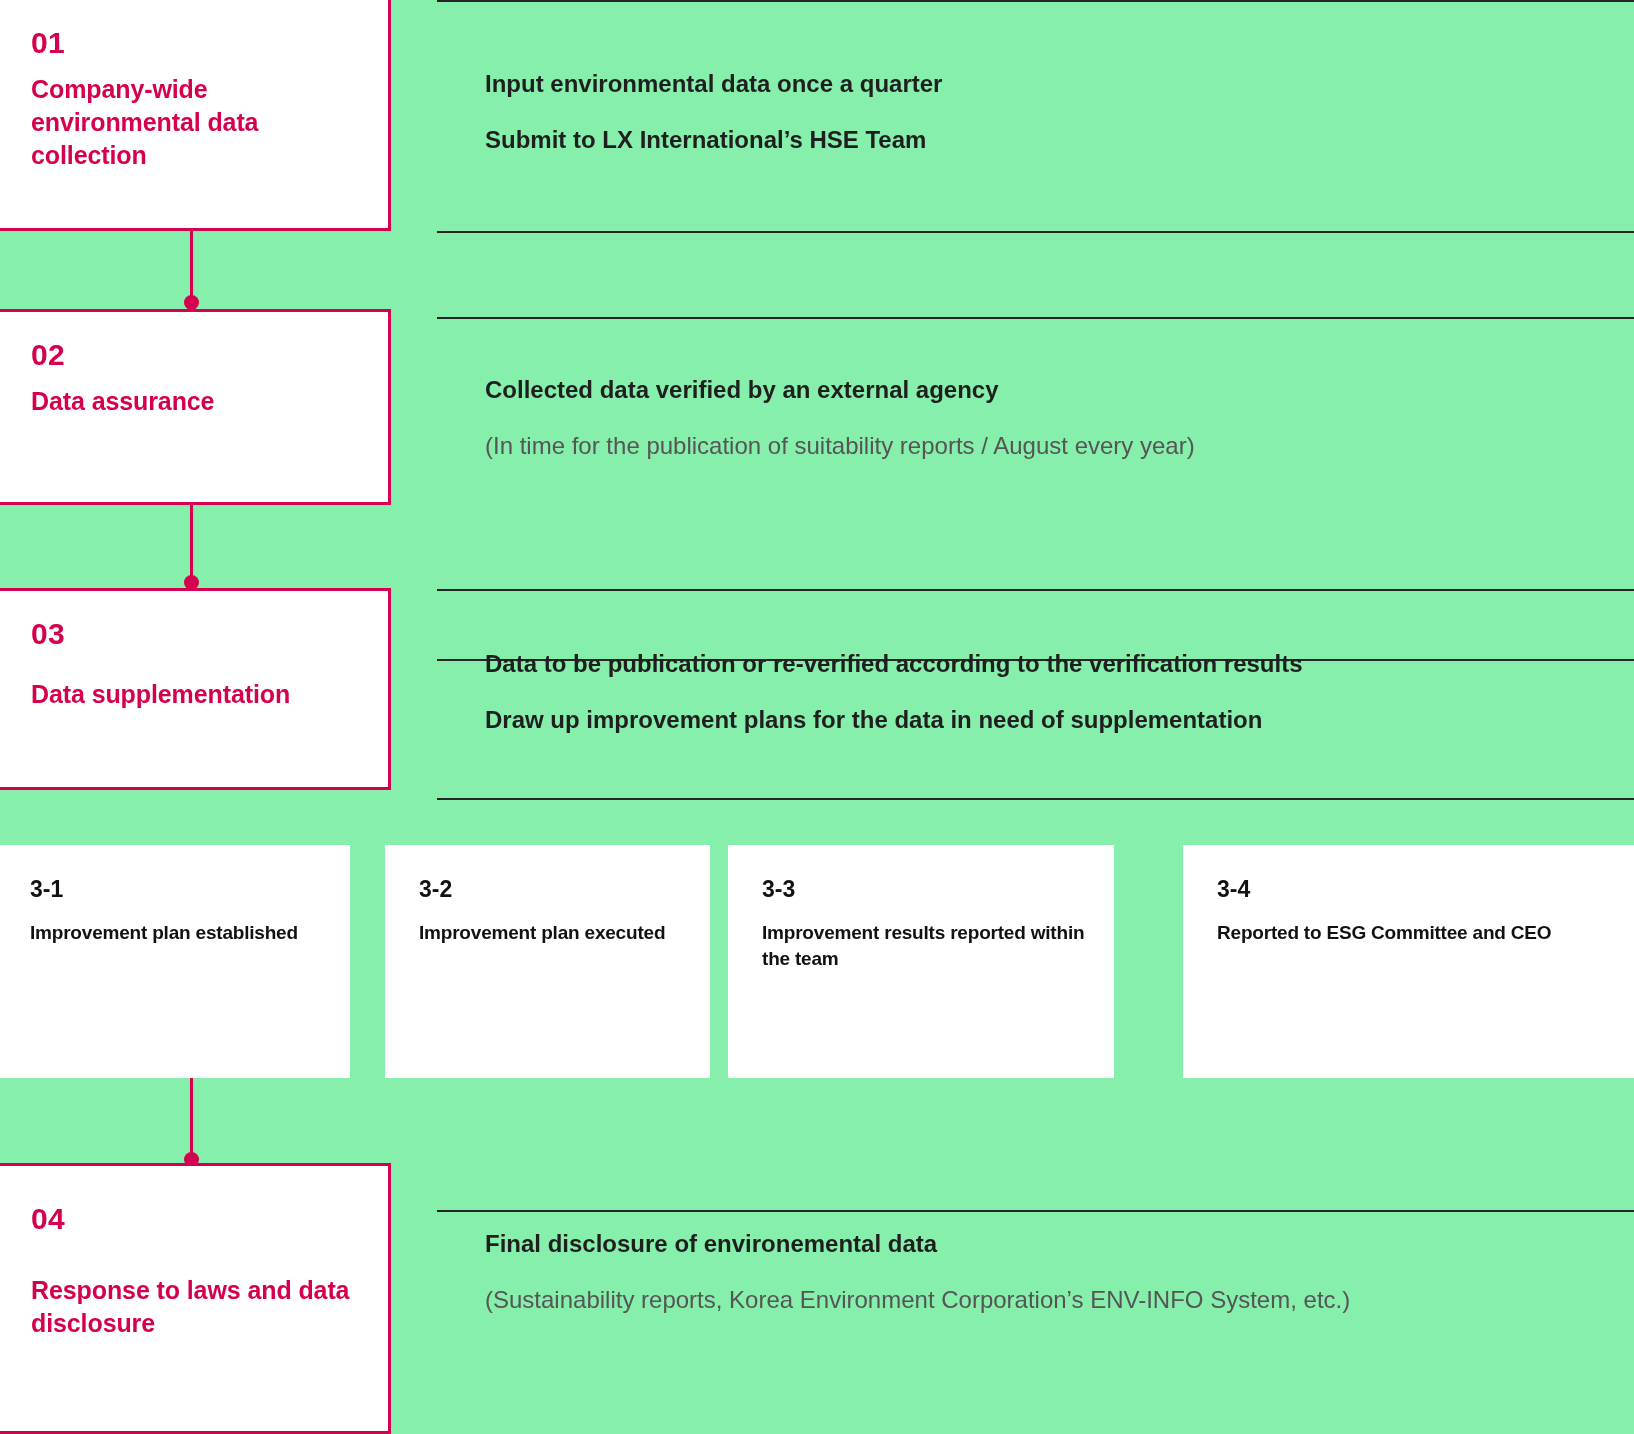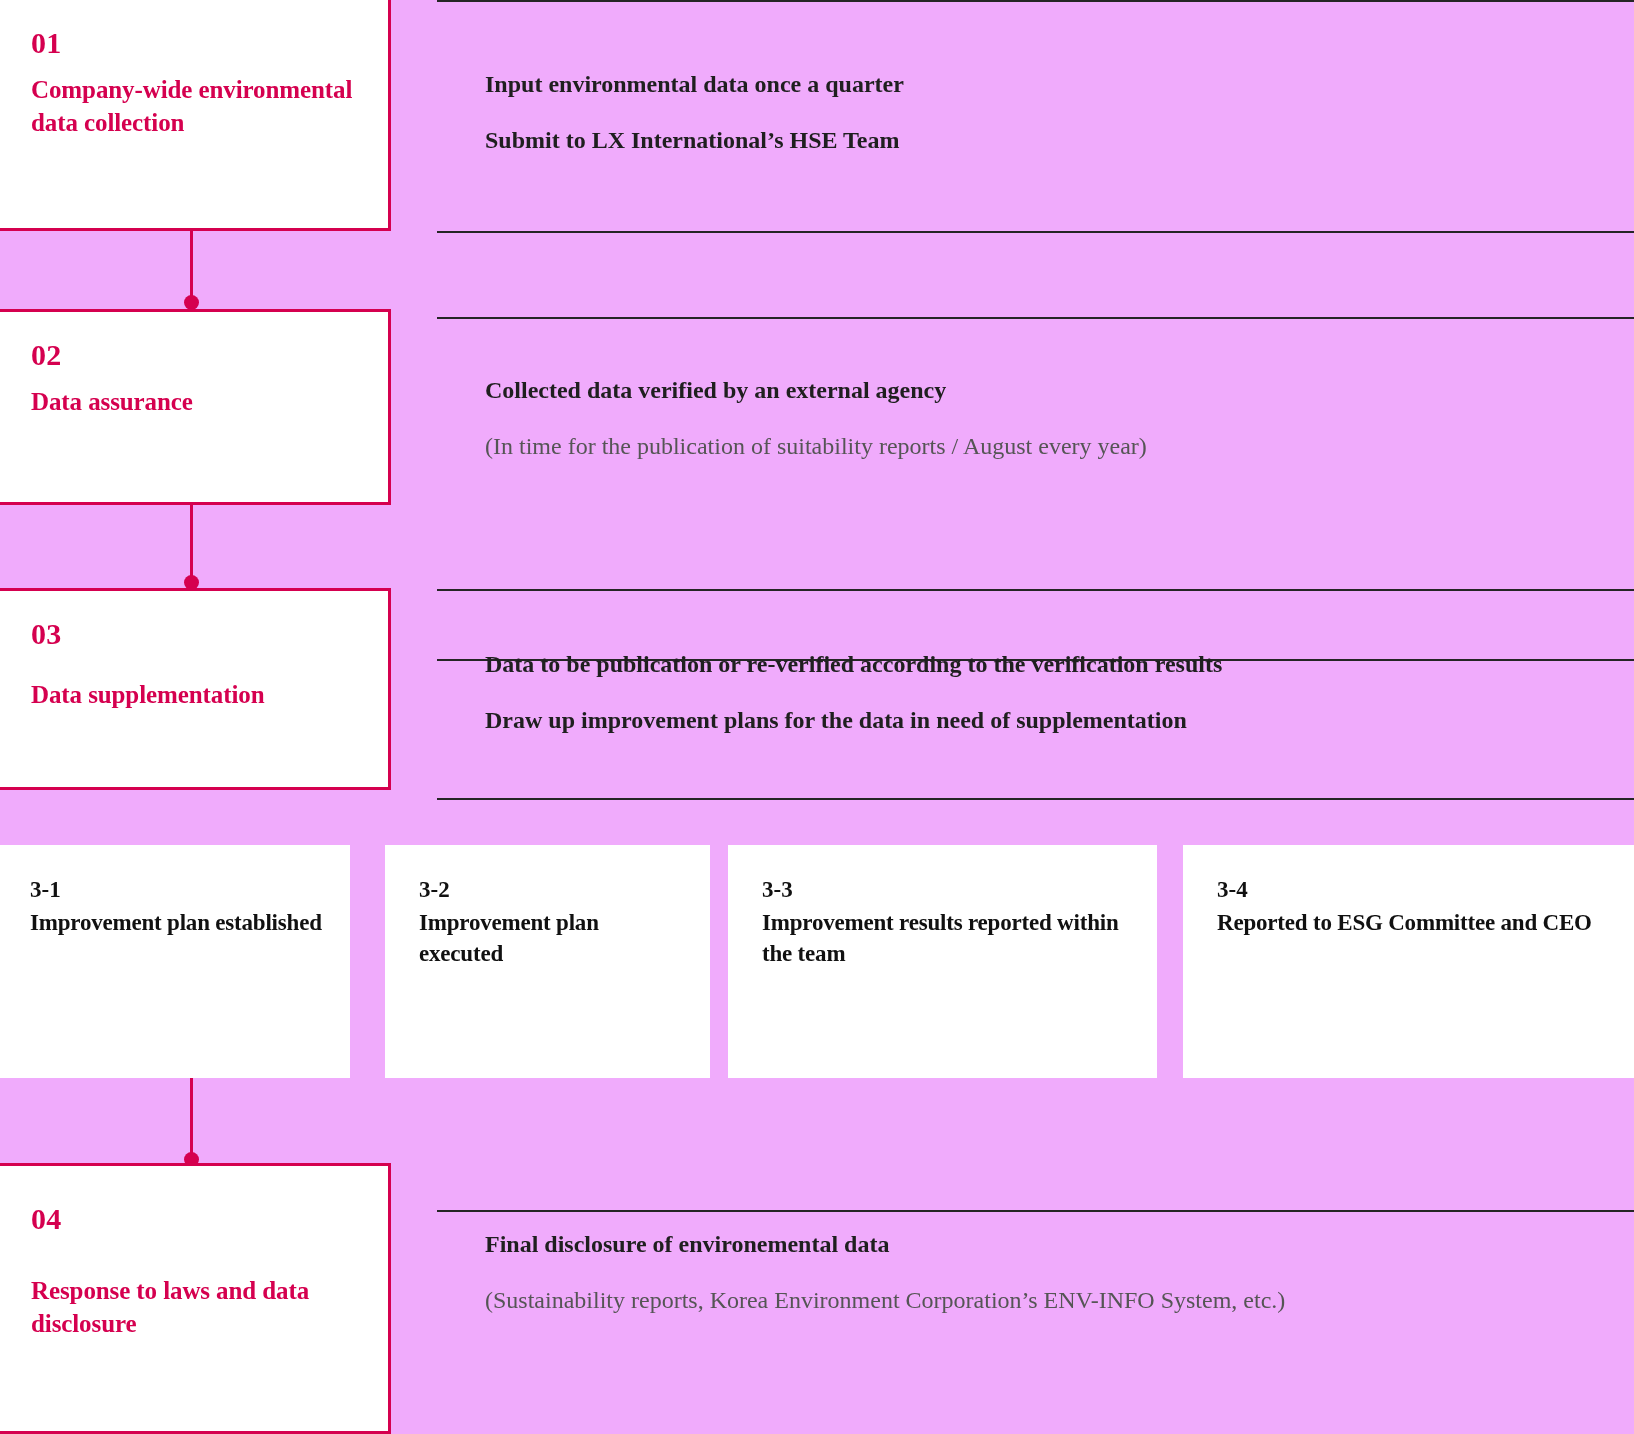--- a/index.html
+++ b/index.html
@@ -7,23 +7,22 @@
     padding: 0;
     background: #000000;
   }
   body {
     font-family: "Liberation Sans", sans-serif;
   }
   #page {
     position: relative;
     width: 1634px;
     height: 1434px;
-    background: #f0abfc;
+    background: #86efac;
     overflow: hidden;
-    font-family: Liberation Serif, serif;
   }
 
   
   .stage-box {
     position: absolute;
     left: -4px;
     width: 395px;
     background: #ffffff;
     border: 3px solid #D5004F;
     box-sizing: border-box;
@@ -104,23 +103,23 @@
   }
   .substep-num {
     color: #111111;
     font-weight: bold;
     font-size: 23px;
     line-height: 1.1;
   }
   .substep-label {
     color: #111111;
     font-weight: bold;
-    font-size: 23px;
+    font-size: 19px;
     line-height: 1.34;
-    margin-top: 6px;
+    margin-top: 18px;
     letter-spacing: -0.2px;
   }
 </style>
 </head>
 <body>
 
 <div id="page">
 
   <div class="desc-rule" style="top:0px;"></div>
   <div class="desc-rule" style="top:231px;"></div>
@@ -164,21 +163,21 @@
   </div>
 
   <div class="substep" style="left:-4px; width:354px;">
     <div class="substep-num">3-1</div>
     <div class="substep-label"> Improvement plan established</div>
   </div>
   <div class="substep" style="left:385px; width:325px;">
     <div class="substep-num">3-2</div>
     <div class="substep-label"> Improvement plan executed</div>
   </div>
-  <div class="substep" style="left:728px; width:429px;">
+  <div class="substep" style="left:728px; width:386px;">
     <div class="substep-num">3-3</div>
     <div class="substep-label">Improvement results reported within the team</div>
   </div>
   <div class="substep" style="left:1183px; width:455px;">
     <div class="substep-num">3-4</div>
     <div class="substep-label">Reported  to ESG Committee and CEO</div>
   </div>
 
   <div class="connector" style="top:1078px; height:87px;"></div>
   <div class="connector-dot" style="top:1152px;"></div>

